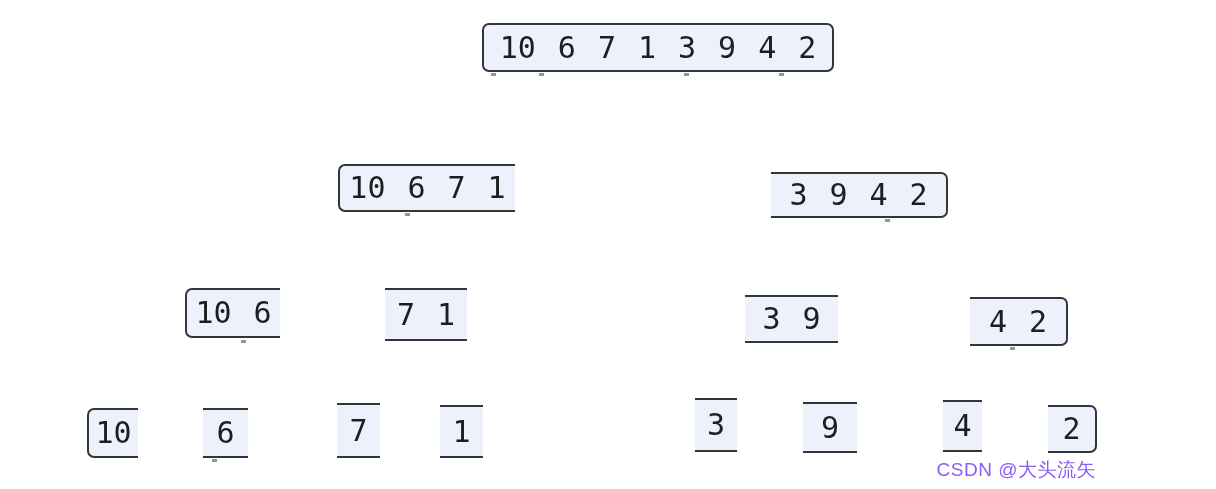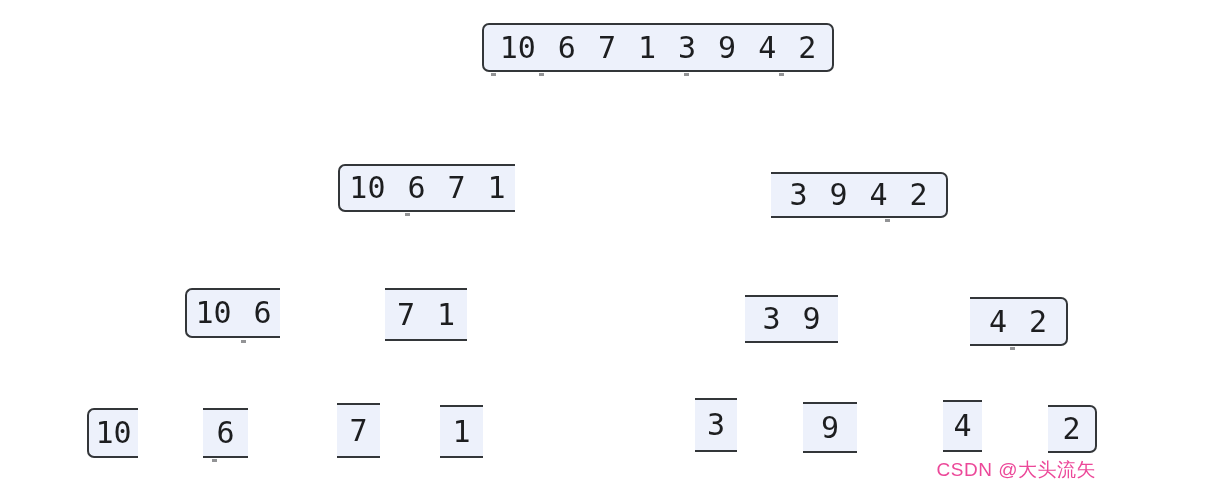--- a/index.html
+++ b/index.html
@@ -14,21 +14,21 @@
     color:#1d1e20;font-size:30px;line-height:1;
   }
   .box .num{display:inline-block;}
   .open-right{border-right:none;border-top-right-radius:0;border-bottom-right-radius:0;}
   .open-left{border-left:none;border-top-left-radius:0;border-bottom-left-radius:0;}
   .open-both{border-left:none;border-right:none;border-radius:0;}
   .tick{position:absolute;width:5px;height:3px;background:#3a3d40;opacity:.55;}
   .watermark{
     position:absolute;right:8px;bottom:6px;
     font-family:"Liberation Sans","DejaVu Sans",sans-serif;
-    font-size:19px;color:#ec4899;letter-spacing:.5px;
+    font-size:19px;color:#8b5cf6;letter-spacing:.5px;
   }
 </style>
 </head>
 <body>
 
 <div class="canvas">
 
   <div class="box full" style="left:482px;top:23px;width:352px;height:49px">
     <span class="num">10</span>
     <span class="num">6</span>

